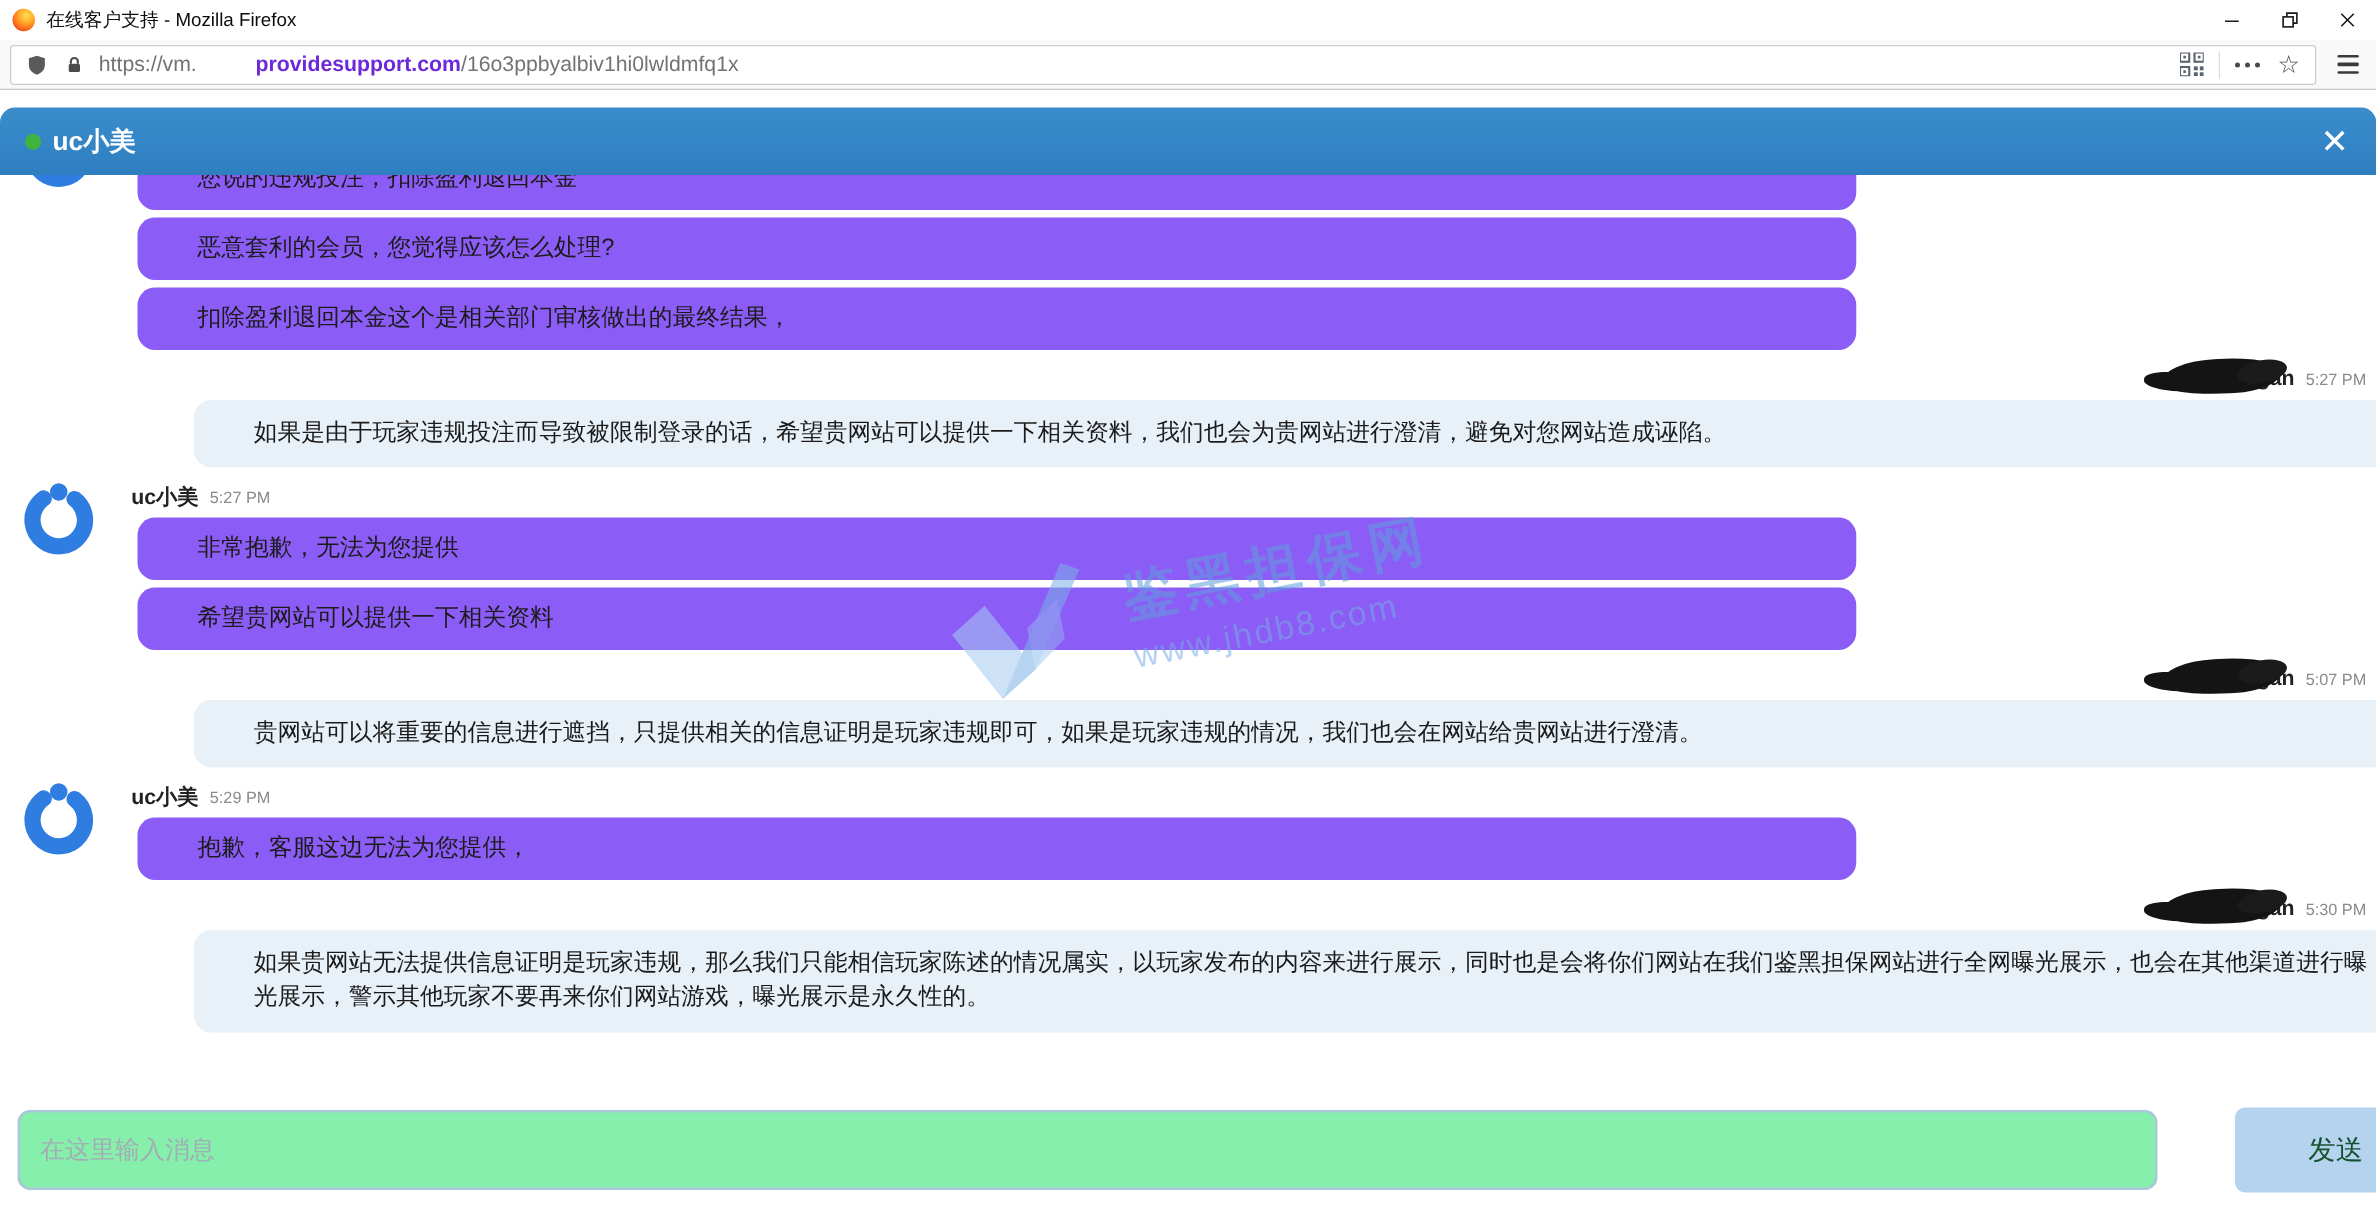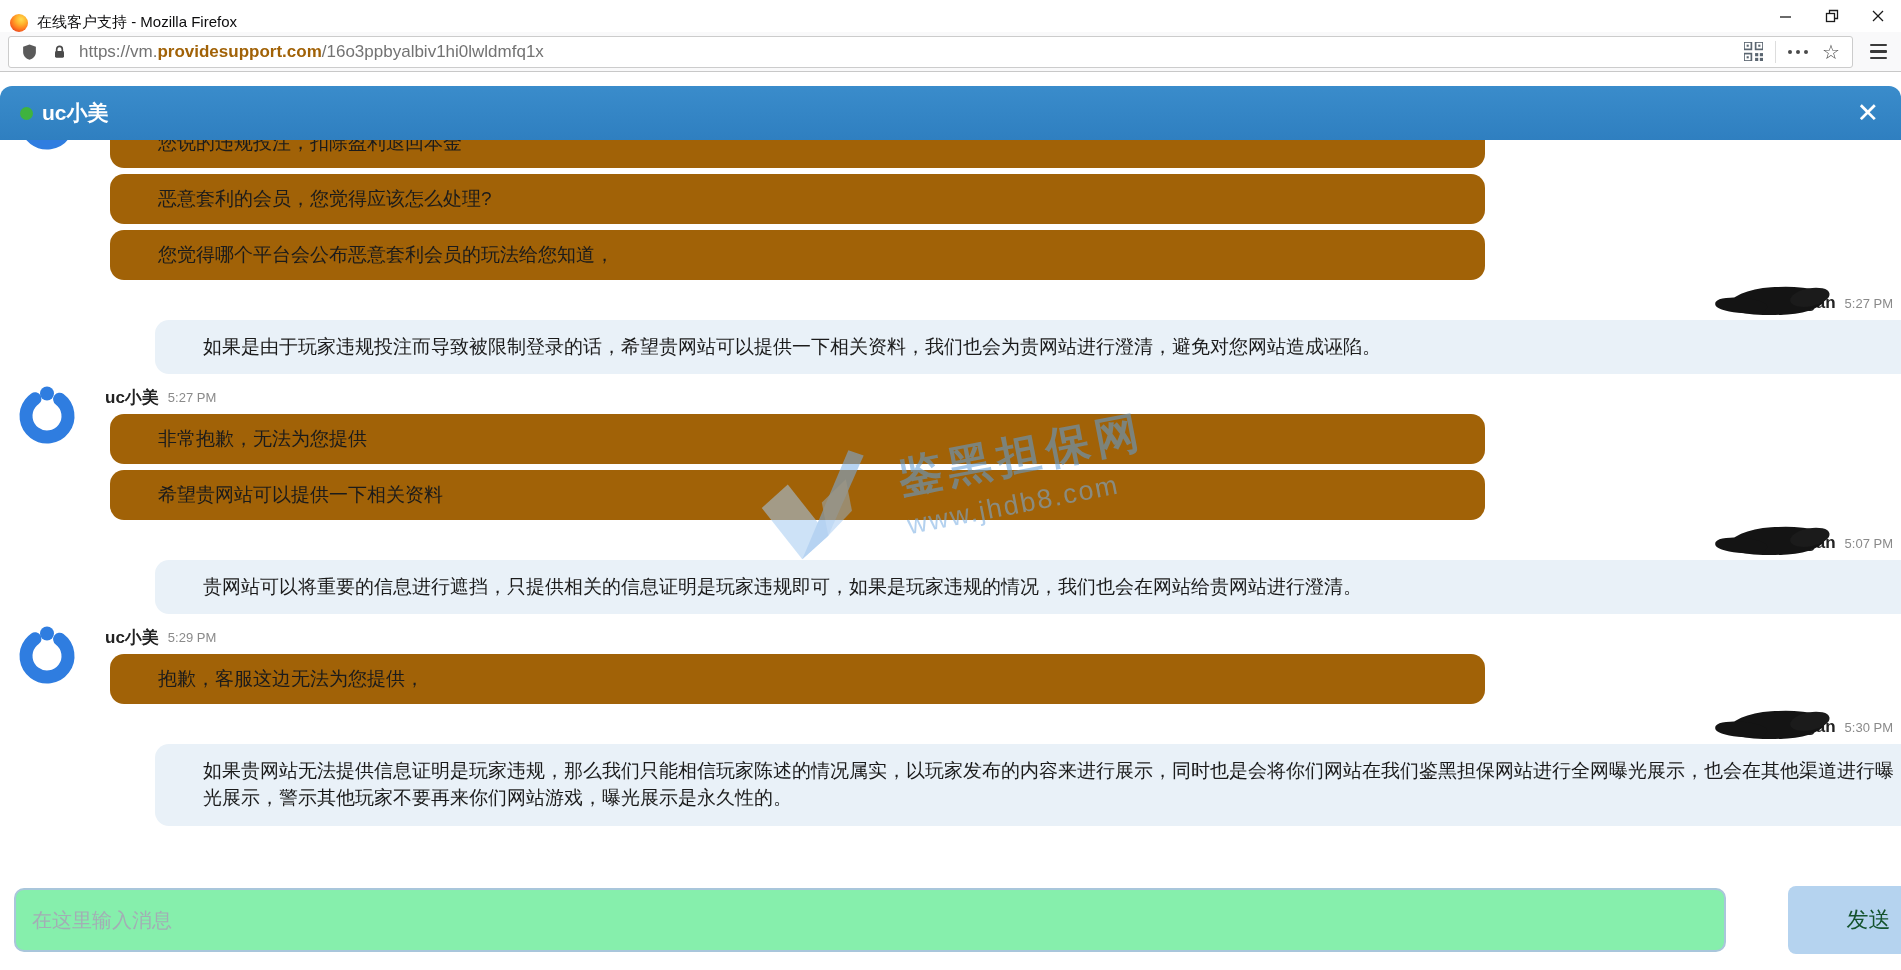--- a/index.html
+++ b/index.html
@@ -3,37 +3,37 @@
 <meta charset="utf-8">
 <style>
   * { margin:0; padding:0; box-sizing:border-box; }
   html,body { width:1901px; height:970px; }
   body {
     position:relative; overflow:hidden; background:#fff;
     font-family:"Liberation Sans","DejaVu Sans",sans-serif;
   }
 
   
-  .titlebar { height:32px; display:flex; align-items:flex-end; padding-left:10px; background:#ffffff; }
+  .titlebar { height:32px; display:flex; align-items:center; padding-left:10px; background:#ffffff; }
   .ff-icon { width:18px; height:18px; border-radius:50%;
     background:radial-gradient(circle at 62% 30%, #ffd84d 4%, #ffb32e 30%, #ff7a1f 58%, #e8431f 82%, #c52d7a 100%); }
   .win-title { font-size:15px; color:#0c0c0d; margin-left:9px; }
   .win-controls { margin-left:auto; display:flex; height:32px; }
   .win-btn { width:46px; height:32px; display:flex; align-items:center; justify-content:center; }
   .win-btn svg { stroke:#1a1a1a; stroke-width:1.3; fill:none; }
 
   .navbar { height:40px; background:#f9f9fa; border-bottom:1px solid #c8c8c8; display:flex; align-items:center; padding:0 8px; }
   .url-field { flex:1; height:32px; background:#fff; border:1px solid #cccccc; border-radius:3px;
     display:flex; align-items:center; margin-right:10px; }
   .shield-btn, .lock-ic { display:flex; align-items:center; }
   .shield-btn { margin-left:12px; }
   .lock-ic { margin-left:14px; }
   .url-text { margin-left:12px; font-size:17px; white-space:nowrap; }
   .url-gray { color:#737373; }
-  .url-domain { color:#a16207; font-weight:600; }
+  .url-domain { color:#6d28d9; font-weight:600;margin-left:47px; }
   .url-spacer { flex:1; }
   .qr-btn { display:flex; align-items:center; margin-right:12px; }
   .url-divider { width:1px; height:22px; background:#dddddd; margin-right:12px; }
   .more-btn { display:flex; gap:4px; align-items:center; margin-right:14px; }
   .more-btn i { width:4px; height:4px; border-radius:50%; background:#4a4a4a; }
   .star-btn { font-size:20px; color:#4c4c4c; margin-right:12px; line-height:1; }
   .menu-btn { width:30px; display:flex; flex-direction:column; gap:4px; align-items:center; }
   .menu-btn i { width:17px; height:2.4px; background:#3a3a3a; border-radius:1px; }
 
   
@@ -53,21 +53,21 @@
   .avatar.with-header { top:-2px; }
 
   .group-header { height:22px; display:flex; align-items:center; gap:9px; margin:12px 0 6px 0; }
   .msg-group.agent .group-header { margin-left:-5px; }
   .msg-group.visitor .group-header { justify-content:flex-end; margin-right:8px; }
   .g-name { font-weight:bold; font-size:17px; color:#222; position:relative; }
   .g-time { font-size:13px; color:#8a8a8a; }
 
   .bubble { font-size:19px; color:#1b1b1b; border-radius:14px; }
   .msg-group.agent .bubble { width:1375px; height:50px; line-height:50px; padding-left:48px;
-    background:#a16207; margin-bottom:6px; white-space:nowrap; overflow:hidden; }
+    background:#8b5cf6; margin-bottom:6px; white-space:nowrap; overflow:hidden; }
   .msg-group.visitor .bubble { margin-left:155px; margin-right:-24px; background:#e9f1f8;
     height:54px; line-height:54px; padding-left:48px; white-space:nowrap; overflow:hidden; }
   .msg-group.visitor.multiline .bubble { height:auto; line-height:27px; white-space:normal;
     padding:13px 30px 15px 48px; }
 
   
   .scribble { position:absolute; left:-16px; top:-6px; width:97px; height:28px; background:#141414;
     border-radius:46% 54% 42% 58% / 62% 44% 60% 40%; transform:rotate(-3deg); }
   .scribble::before { content:""; position:absolute; left:-14px; top:9px; width:52px; height:15px;
     background:#141414; border-radius:45%; transform:rotate(7deg); }
@@ -172,21 +172,21 @@
   <div class="msg-group agent">
     <span class="avatar behind-header">
       <svg viewBox="0 0 64 64" width="64" height="64">
         <circle cx="32" cy="32" r="31" fill="#ffffff"></circle>
         <circle cx="32" cy="32" r="21" fill="none" stroke="#2f7de0" stroke-width="13" stroke-linecap="round" stroke-dasharray="105 27" transform="rotate(-53 32 32)"></circle>
         <circle cx="32" cy="9.5" r="7" fill="#2f7de0"></circle>
       </svg>
     </span>
     <div class="bubble">您说的违规投注，扣除盈利退回本金</div>
     <div class="bubble">恶意套利的会员，您觉得应该怎么处理?</div>
-    <div class="bubble">您觉得哪个平台会公布恶意套利会员的玩法给您知道，</div>
+    <div class="bubble">扣除盈利退回本金这个是相关部门审核做出的最终结果，</div>
   </div>
 
   <div class="msg-group visitor">
     <div class="group-header">
       <span class="g-name"><span>dinghaigan</span><span class="scribble"></span></span>
       <span class="g-time">5:27 PM</span>
     </div>
     <div class="bubble">如果是由于玩家违规投注而导致被限制登录的话，希望贵网站可以提供一下相关资料，我们也会为贵网站进行澄清，避免对您网站造成诬陷。</div>
   </div>
 

